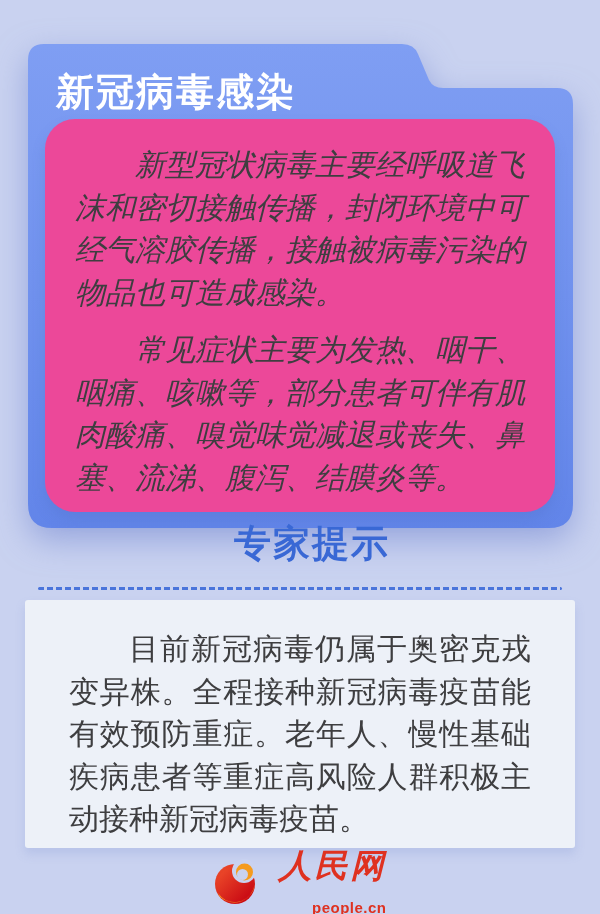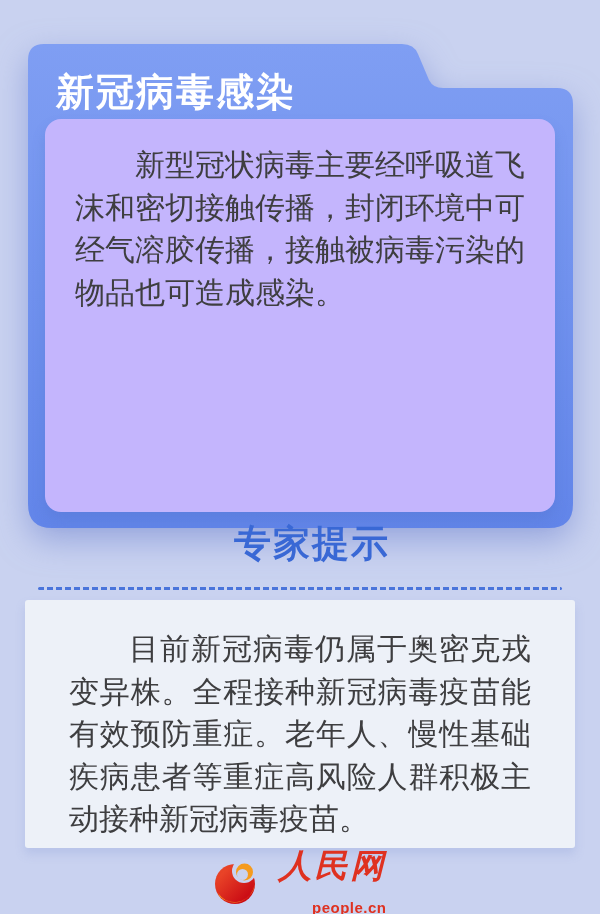--- a/index.html
+++ b/index.html
@@ -18,23 +18,24 @@
   }
   .folder-title{
     position:absolute;left:56px;top:68px;margin:0;
     font-size:38px;font-weight:bold;color:#FFFFFF;
     letter-spacing:2px;line-height:48px;
   }
 
   
   .card-top{
     position:absolute;left:45px;top:119px;width:510px;height:393px;
-    background:#c4b5fd;border-radius:16px;
+    background:#ec4899;border-radius:30px;
     box-sizing:border-box;padding:25px 30px 10px 30px;
     box-shadow:0 8px 14px rgba(70,100,180,.20);
+    font-style:italic;
   }
   .card-top p, .card-bottom p{
     margin:0 0 15px 0;
     font-size:30px;line-height:42.5px;color:var(--text-color,#3E3E40);
     text-indent:2em;text-align:justify;
     font-family:"DejaVu Sans","Liberation Sans",sans-serif;
   }
 
   
   .expert-title{
@@ -88,20 +89,21 @@
         <stop offset="1" stop-color="#6285E9"></stop>
       </linearGradient>
     </defs>
     <path d="M16 0 L374 0 Q386 0 390 10 L401 36 Q405 44 415 44 L529 44 Q545 44 545 60 L545 460 Q545 484 521 484 L24 484 Q0 484 0 460 L0 16 Q0 0 16 0 Z" fill="url(#foldGrad)"></path>
   </svg>
 
   <h1 class="folder-title">新冠病毒感染</h1>
 
   <div class="card-top">
     <p>新型冠状病毒主要经呼吸道飞沫和密切接触传播，封闭环境中可经气溶胶传播，接触被病毒污染的物品也可造成感染。</p>
+    <p>常见症状主要为发热、咽干、咽痛、咳嗽等，部分患者可伴有肌肉酸痛、嗅觉味觉减退或丧失、鼻塞、流涕、腹泻、结膜炎等。</p>
   </div>
 
   <h2 class="expert-title">专家提示</h2>
 
   <div class="dashed-divider"></div>
 
   <div class="card-bottom">
     <p>目前新冠病毒仍属于奥密克戎变异株。全程接种新冠病毒疫苗能有效预防重症。老年人、慢性基础疾病患者等重症高风险人群积极主动接种新冠病毒疫苗。</p>
   </div>
 

